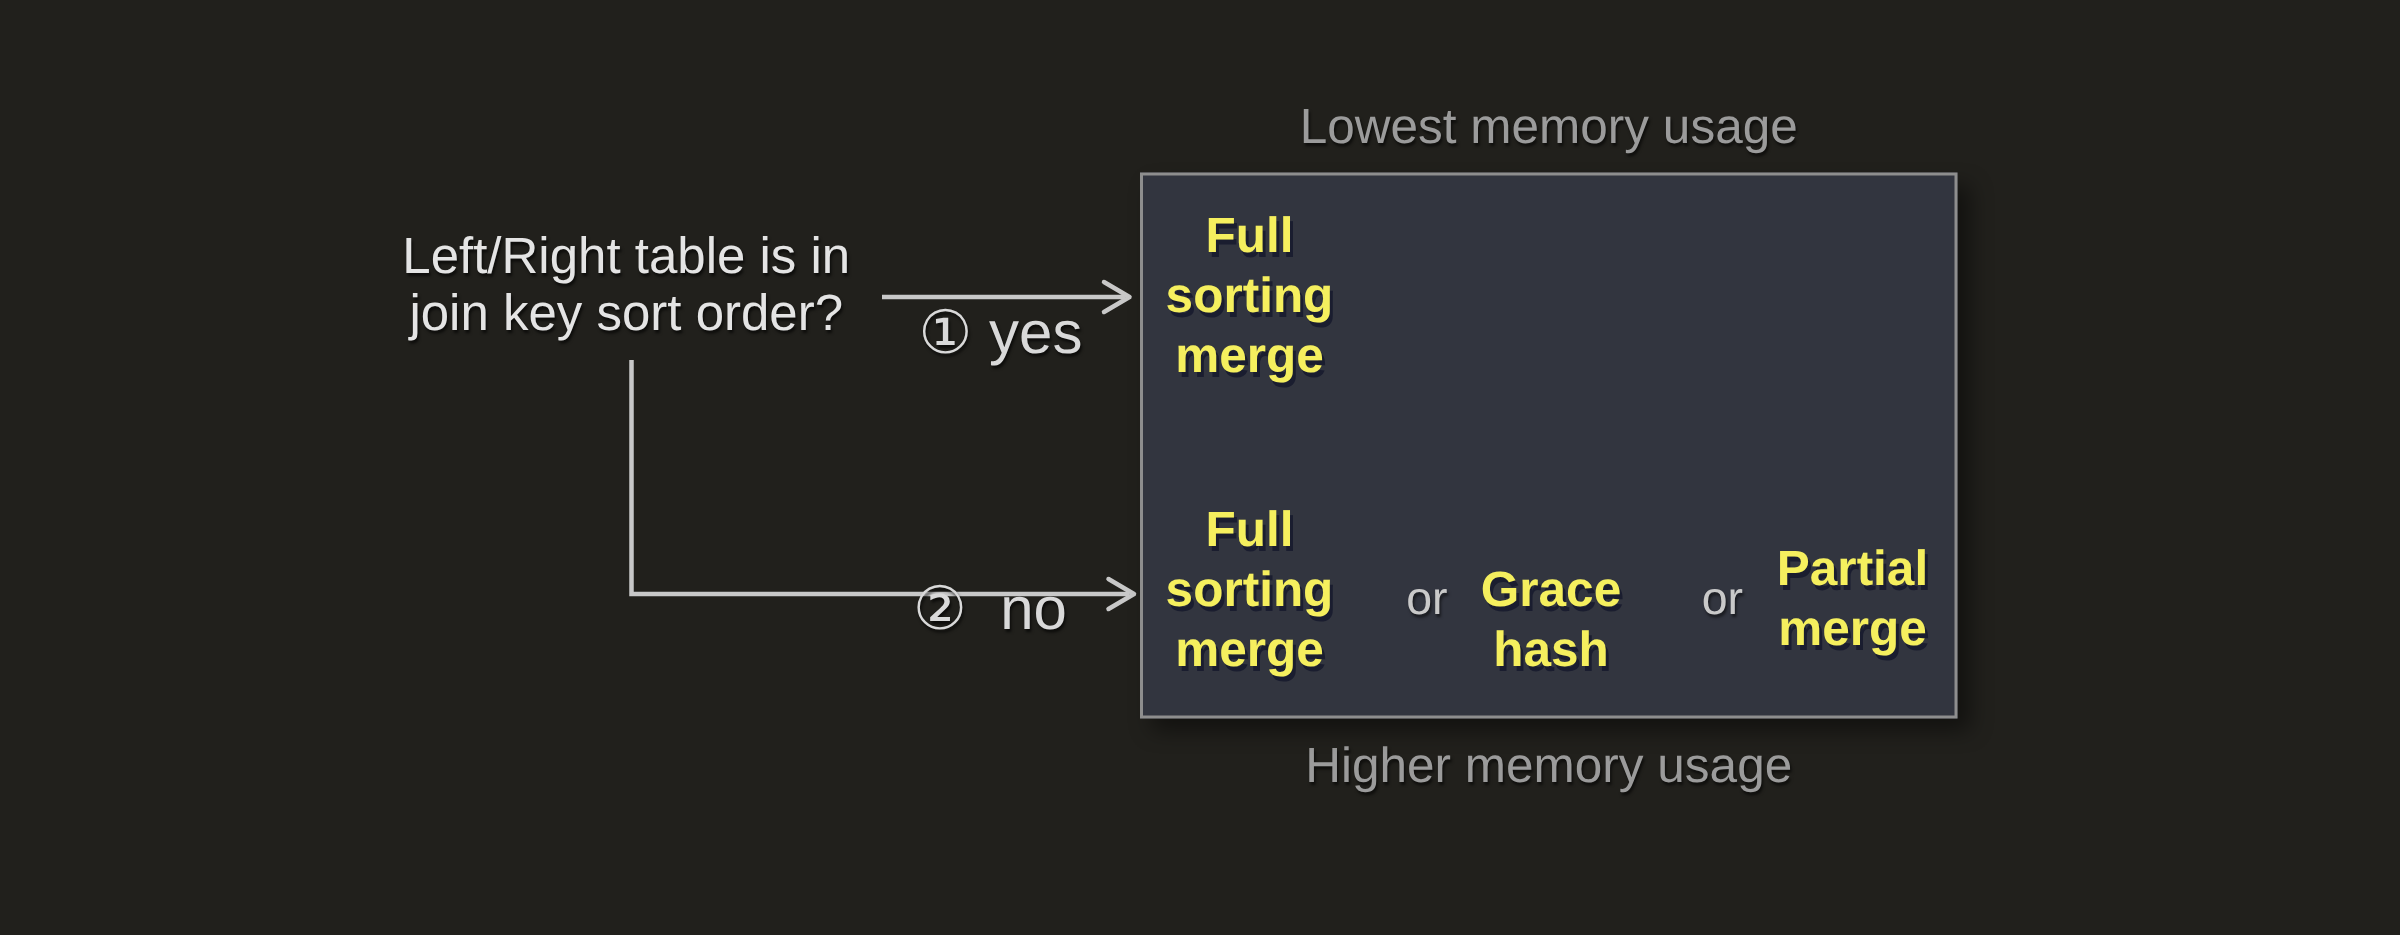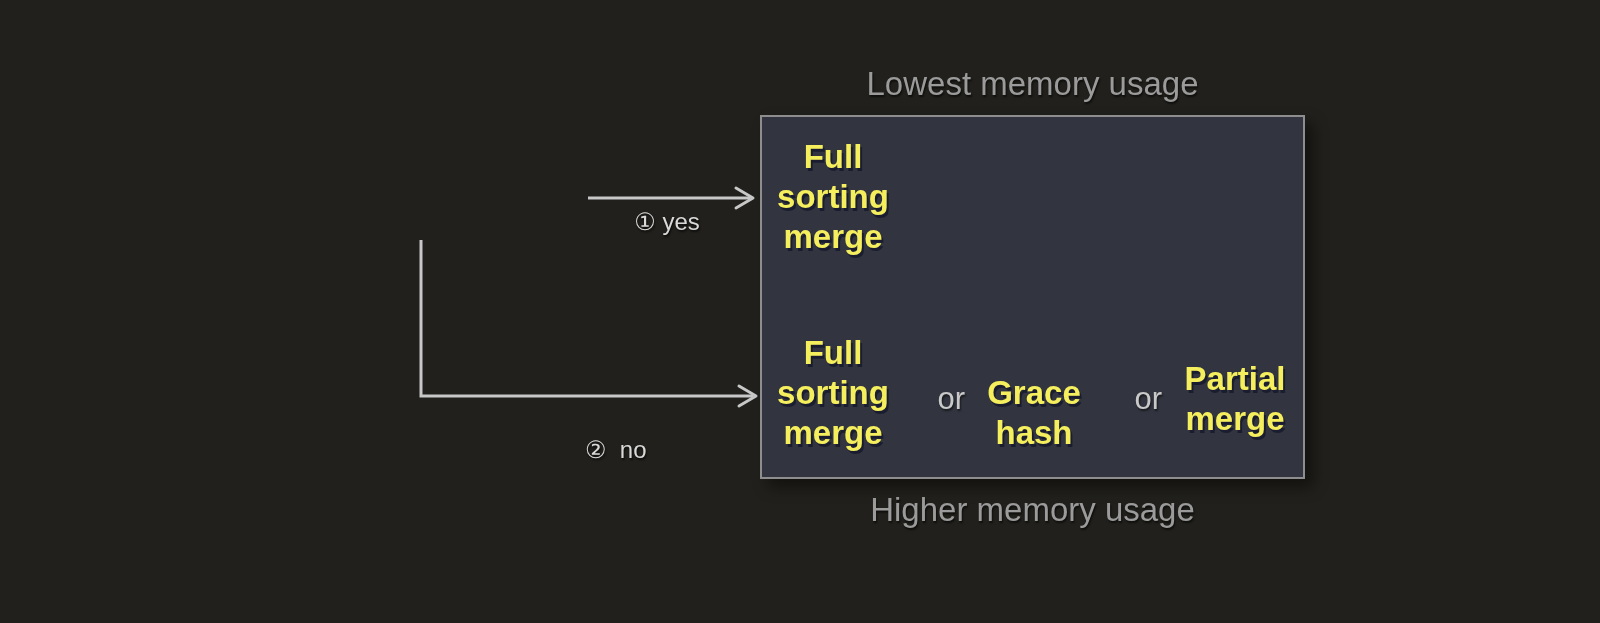--- a/index.html
+++ b/index.html
@@ -25,27 +25,27 @@
     text-align: center;
     color: #e4e4e4;
     font-size: 34px;
     line-height: 38px;
     white-space: pre-line;
     text-shadow: 1px 2px 2px rgba(0,0,0,0.65);
   }
   .branch-label {
     position: absolute;
     color: #d9d9d9;
-    font-size: 24px;
+    font-size: 40px;
     line-height: 36px;
     white-space: pre;
     text-shadow: 1px 2px 2px rgba(0,0,0,0.65);
   }
   .branch-label.yes { left: 592px; top: 204px; width: 150px; text-align: center; }
-  .branch-label.no  { left: 585px; top: 432px; width: 150px; }
+  .branch-label.no  { left: 585px; top: 388px; width: 150px; text-align: center; }
   .arrow-svg { position: absolute; }
   .algo-box {
     position: absolute;
     left: 760px;
     top: 115px;
     width: 545px;
     height: 364px;
     background: #32353f;
     border: 2px solid #8e8e8e;
     box-shadow: 8px 8px 14px rgba(0,0,0,0.45);
@@ -87,20 +87,22 @@
     text-shadow: 1px 2px 2px rgba(0,0,0,0.6);
   }
   .mem-label.top    { top: 66px; }
   .mem-label.bottom { top: 492px; }
 </style>
 </head>
 <body>
 
 <div class="canvas">
 
+  <div class="question">Left/Right table is in
+join key sort order?</div>
 
   <svg class="arrow-svg" style="left:588px; top:185px;" width="170" height="26" viewBox="0 0 170 26">
     <line x1="0" y1="13" x2="162" y2="13" stroke="#c8c8c8" stroke-width="3"></line>
     <path d="M148 3 L165 13 L148 23" fill="none" stroke="#c8c8c8" stroke-width="3" stroke-linecap="round" stroke-linejoin="round"></path>
   </svg>
   <div class="branch-label yes">① yes</div>
 
   <svg class="arrow-svg" style="left:418px; top:240px;" width="342" height="170" viewBox="0 0 342 170">
     <path d="M3 0 L3 156 L335 156" fill="none" stroke="#c8c8c8" stroke-width="3"></path>
     <path d="M321 146 L338 156 L321 166" fill="none" stroke="#c8c8c8" stroke-width="3" stroke-linecap="round" stroke-linejoin="round"></path>

